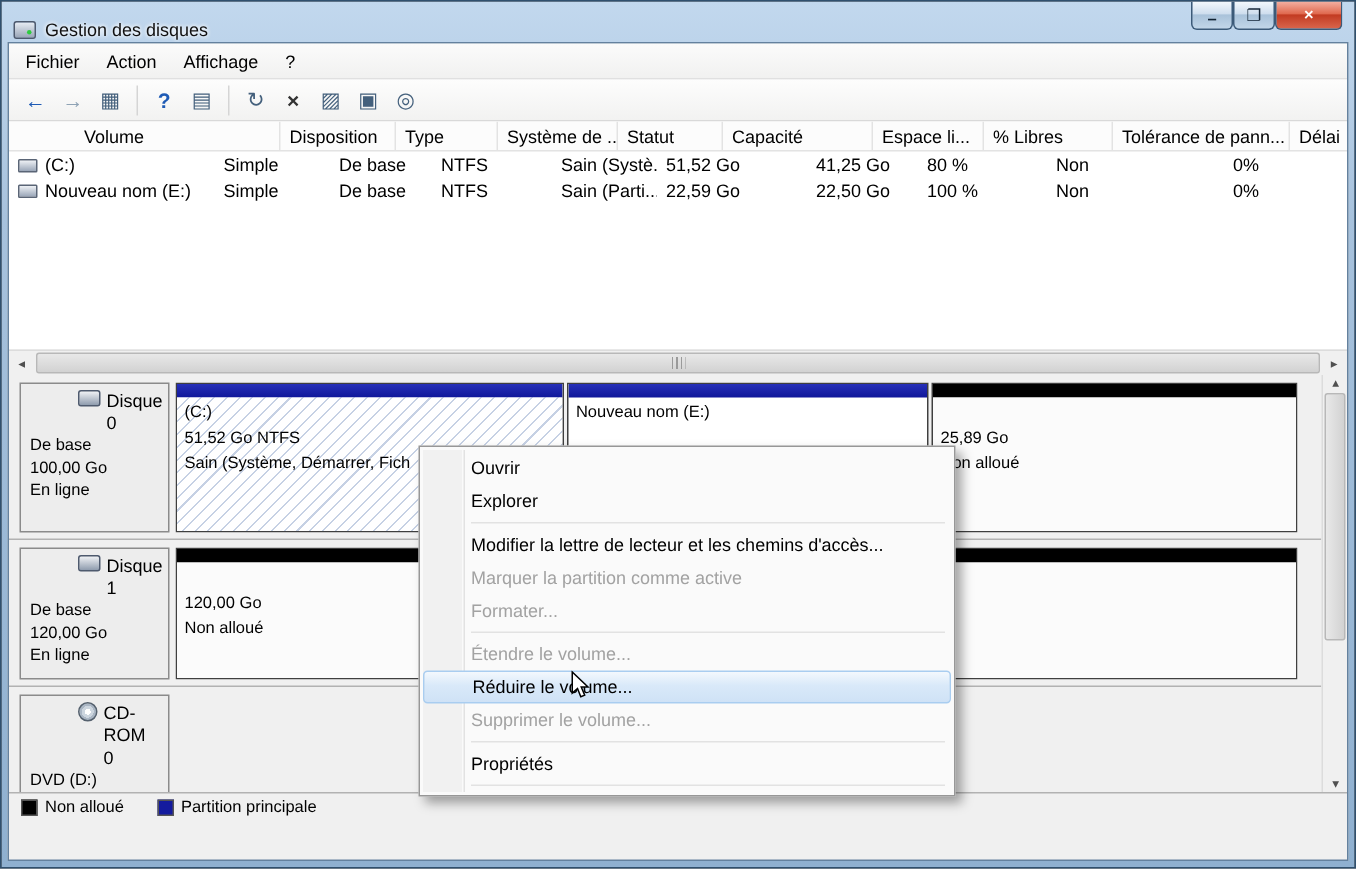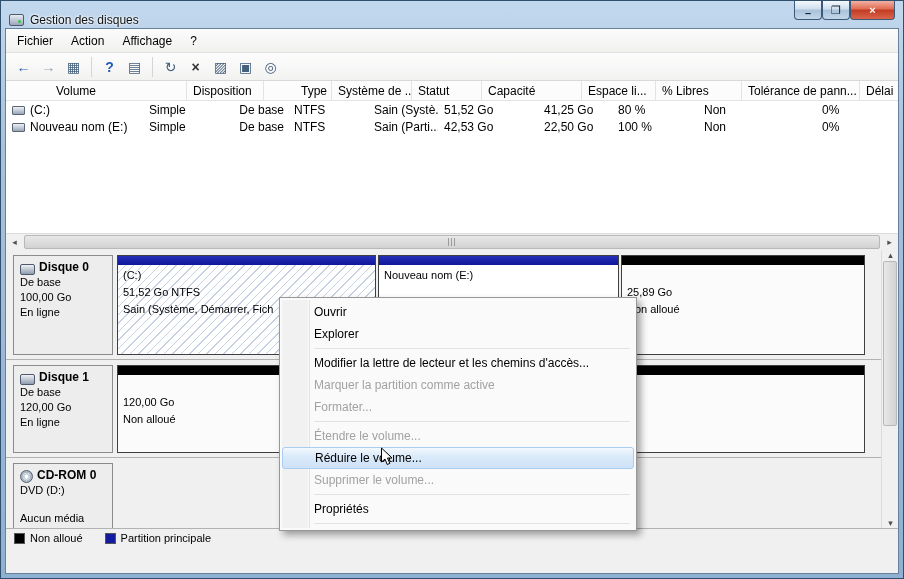--- a/index.html
+++ b/index.html
@@ -84,21 +84,21 @@
     display: flex; flex-direction: column;
   }
   .list-header { display: flex; height: 20px; background: #fcfcfc; border-bottom: 1px solid #e3e3e3; flex: none; padding-left: 44px; }
   .list-header .col {
     padding: 3px 4px 0 6px;
     border-right: 1px solid #e3e3e3;
     white-space: nowrap; overflow: hidden;
   }
   .list-row { display: flex; height: 17px; align-items: center; }
   .list-row .col { padding: 0 4px 0 6px; white-space: nowrap; overflow: hidden; }
-  .c0 { width: 137px; } .c1 { width: 77px; } .c2 { width: 68px; text-align: right; }
+  .c0 { width: 137px; } .c1 { width: 77px; } .c2 { width: 68px; }
   .c3 { width: 80px; }  .c4 { width: 70px; } .c5 { width: 100px; }
   .c6 { width: 74px; }  .c7 { width: 86px; } .c8 { width: 118px; }
   .c9 { flex: 1; border-right: none !important; }
   .drive-ico {
     display: inline-block; width: 13px; height: 9px; margin-right: 5px;
     background: linear-gradient(#eef1f5, #9aa6b8);
     border: 1px solid #5a6576; border-radius: 1px; vertical-align: -1px;
   }
   
   .hscroll {
@@ -126,21 +126,21 @@
     overflow: hidden;
   }
   .disk-row.d0 { height: 110px; }
   .disk-row.d1 { height: 98px; }
   .disk-row.dcd { height: 70px; border-bottom: none; flex-direction: column; }
   .disk-info {
     width: 100px; flex: none;
     border: 1px solid #8b8b8b; background: #ededed;
     padding: 4px 6px; line-height: 15px; font-size: 11px;
   }
-  .disk-name { font-weight: bold; font-size: 12px; display: flex; align-items: flex-end; gap: 4px; }
+  .disk-name { font-weight: normal; font-size: 12px; display: flex; align-items: flex-start; gap: 4px; margin-left: 32px; }
   .hdd-ico {
     display: inline-block; width: 15px; height: 11px;
     background: linear-gradient(#f0f2f5, #8f9cae);
     border: 1px solid #4e5a6e; border-radius: 2px; flex: none;
   }
   .cd-ico {
     display: inline-block; width: 13px; height: 13px; border-radius: 50%;
     background: radial-gradient(circle at 50% 50%, #fff 0 2px, #cdd6df 2px 4px, #aab6c4 4px 6px, #7e8da0 6px);
     border: 1px solid #55616e; flex: none;
   }
@@ -284,21 +284,21 @@
         <div class="col c7">80 %</div>
         <div class="col c8">Non</div>
         <div class="col c9">0%</div>
       </div>
       <div class="list-row">
         <div class="col c0"><span class="drive-ico"></span><span>Nouveau nom (E:)</span></div>
         <div class="col c1">Simple</div>
         <div class="col c2">De base</div>
         <div class="col c3">NTFS</div>
         <div class="col c4">Sain (Parti...</div>
-        <div class="col c5">42,53 Go</div>
+        <div class="col c5">22,59 Go</div>
         <div class="col c6">22,50 Go</div>
         <div class="col c7">100 %</div>
         <div class="col c8">Non</div>
         <div class="col c9">0%</div>
       </div>
     </div>
 
     <div class="hscroll">
       <div class="scroll-btn">◂</div>
       <div class="hthumb">

